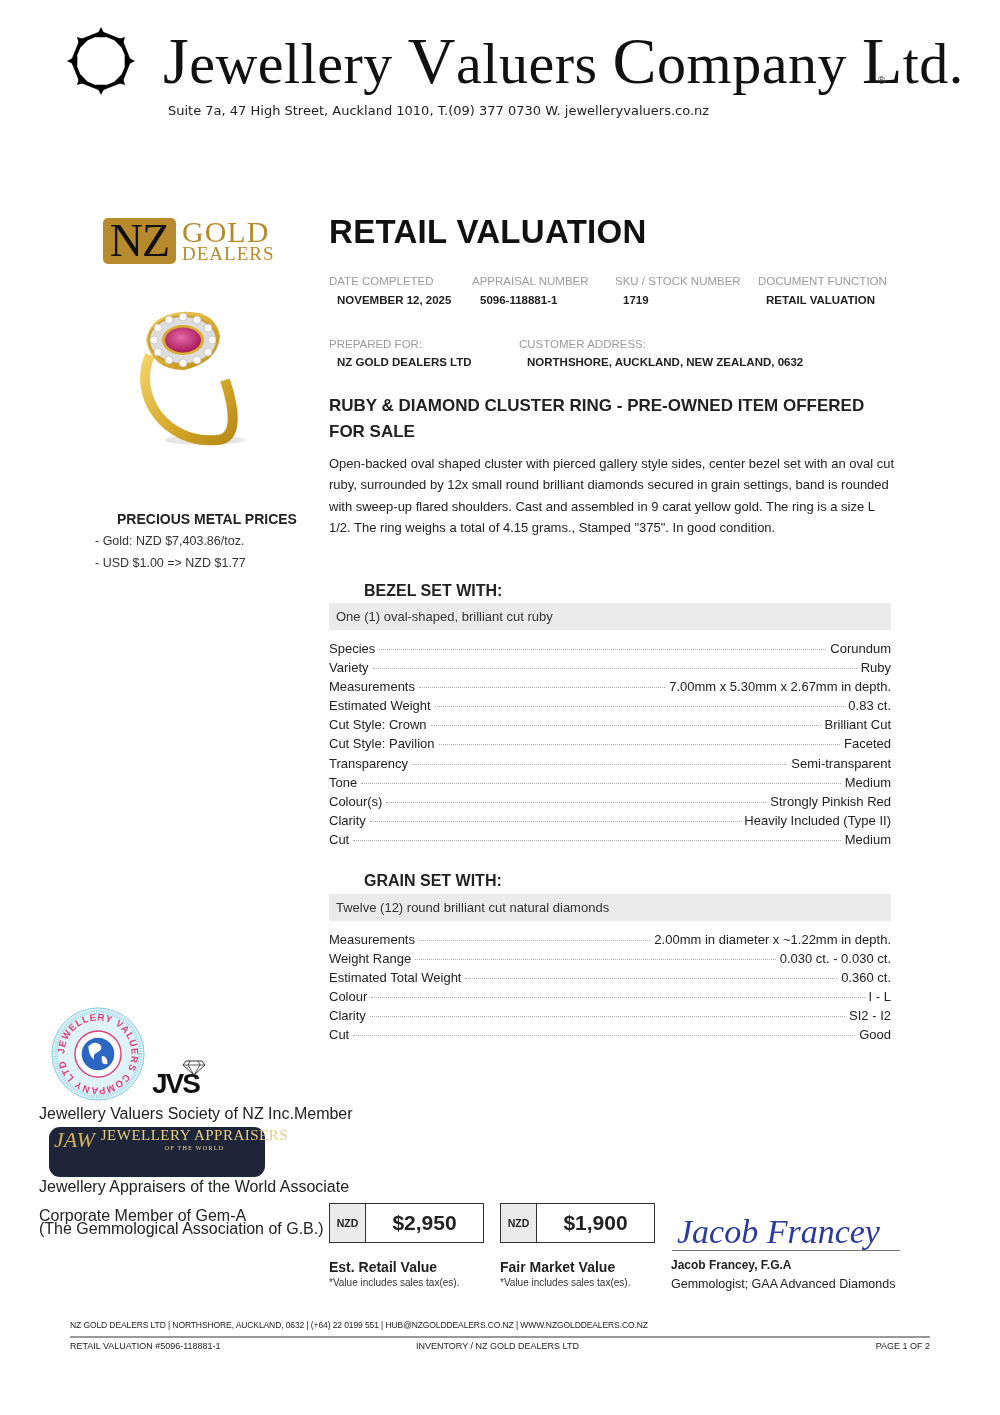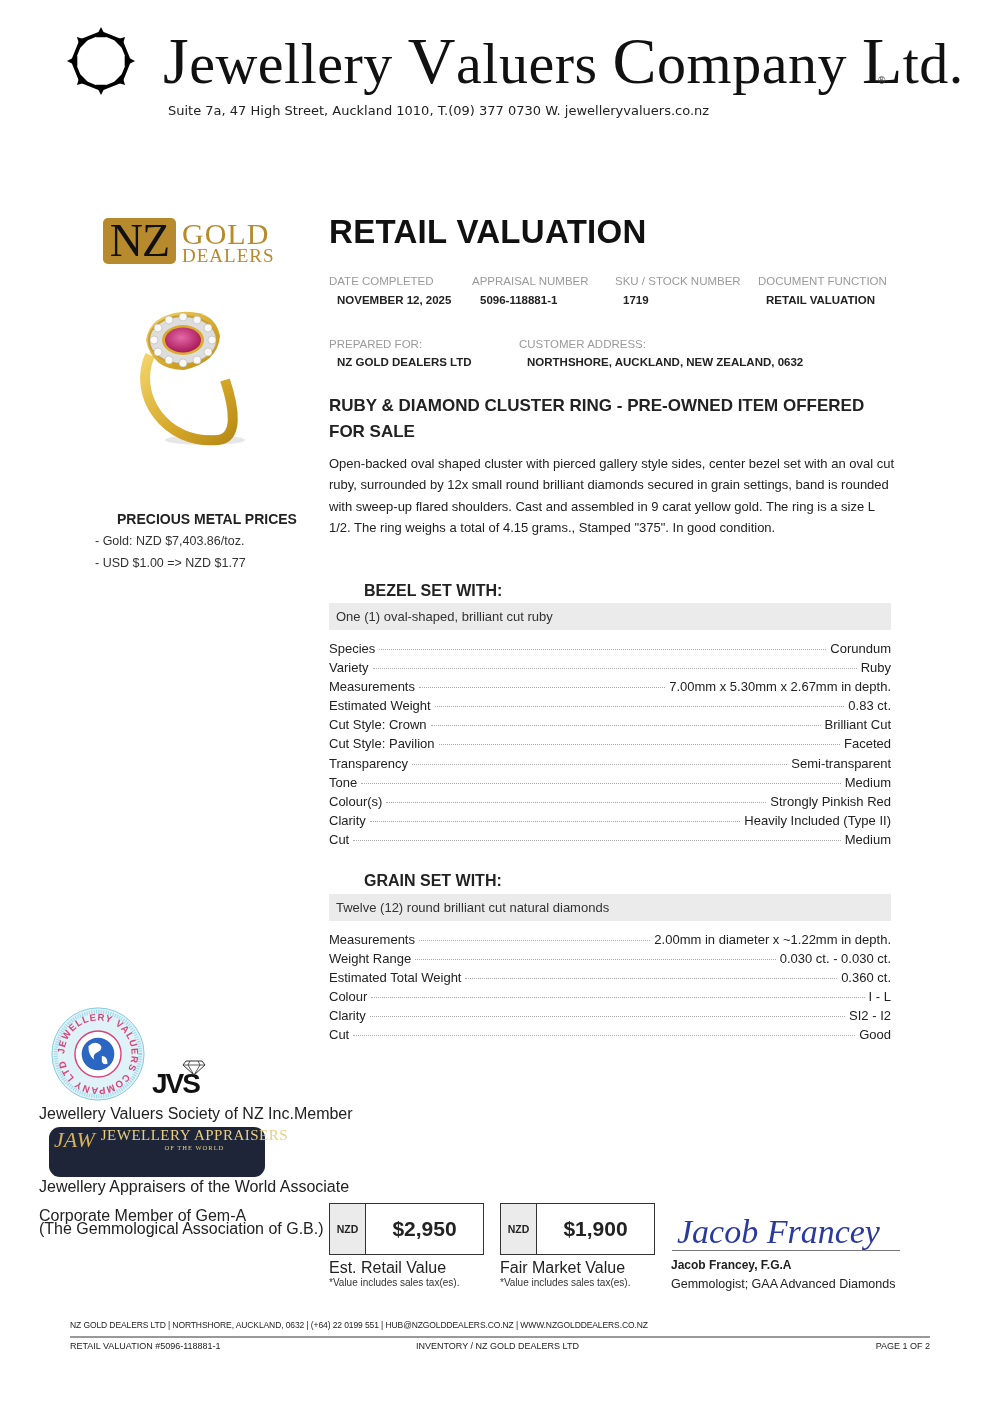--- a/index.html
+++ b/index.html
@@ -7,21 +7,21 @@
   body { position: relative; font-family: "Liberation Sans", sans-serif; color: #222; overflow: hidden; }
 
   
   .hdr-logo { position: absolute; left: 64px; top: 24px; width: 74px; height: 74px; }
   .hdr-title { position: absolute; left: 163px; top: 28px; font-family: "Liberation Serif", serif; font-size: 58px; color: #111; letter-spacing: 0.5px; white-space: nowrap; line-height: 1; }
   .hdr-title .big { font-size: 66px; }
   .hdr-reg { position: absolute; left: 878px; top: 75px; font-size: 10px; color: #444; }
   .hdr-addr { position: absolute; left: 168px; top: 103px; font-family: "DejaVu Sans", sans-serif; font-size: 13px; color: #222; white-space: nowrap; }
 
   
-  .nzlogo { position: absolute; left: 103px; top: 218px; height: 46px; display: flex; align-items: flex-end; }
+  .nzlogo { position: absolute; left: 103px; top: 218px; height: 46px; display: flex; align-items: flex-start; }
   .nzlogo .box { background: #b88a2e; width: 73px; height: 46px; border-radius: 5px; display: flex; align-items: center; justify-content: center; font-family: "Liberation Serif", serif; font-size: 46px; color: #111; line-height: 1; letter-spacing: -1px; }
   .nzlogo .txt { margin-left: 6px; font-family: "Liberation Serif", serif; color: #b88a2e; line-height: 0.9; }
   .nzlogo .txt .g { font-size: 30px; display: block; letter-spacing: 1px; }
   .nzlogo .txt .d { font-size: 19px; display: block; letter-spacing: 1px; }
 
   
   .ring { position: absolute; left: 120px; top: 300px; width: 150px; height: 150px; }
 
   .metal-title { position: absolute; left: 95px; top: 511px; font-weight: bold; font-size: 14px; color: #222; padding-left: 22px; }
   .metal-line { position: absolute; left: 95px; font-size: 12.5px; color: #333; }
@@ -47,24 +47,24 @@
   .seal { position: absolute; left: 50px; top: 1006px; width: 96px; height: 96px; }
   .jvs { position: absolute; left: 152px; top: 1068px; font-family: "Liberation Sans", sans-serif; font-weight: bold; font-size: 28px; color: #111; letter-spacing: -2px; }
   .badge-cap { position: absolute; left: 39px; font-size: 16px; color: #222; white-space: nowrap; }
   .jaw { position: absolute; left: 49px; top: 1127px; width: 216px; height: 50px; background: #1f2538; display: flex; align-items: flex-start; border-radius: 11px; }
   .jaw .mono { font-family: "Liberation Serif", serif; font-style: italic; color: #d6b35a; font-size: 22px; margin-left: 5px; }
   .jaw .t { margin-left: 6px; text-align: center; }
   .jaw .t1 { font-family: "Liberation Serif", serif; color: #e8cf84; font-size: 15px; letter-spacing: 0.5px; white-space: nowrap; }
   .jaw .t2 { font-family: "Liberation Serif", serif; color: #e8cf84; font-size: 6.5px; letter-spacing: 1px; }
 
   
-  .vbox { position: absolute; top: 1203px; width: 155px; height: 52px; border: 1.5px solid #333; display: flex; }
+  .vbox { position: absolute; top: 1203px; width: 155px; height: 40px; border: 1.5px solid #333; display: flex; }
   .vbox .cur { width: 36px; background: #ebebeb; border-right: 1.5px solid #333; font-weight: bold; font-size: 10.5px; display: flex; align-items: center; justify-content: center; }
   .vbox .amt { flex: 1; display: flex; align-items: center; justify-content: center; font-weight: bold; font-size: 21px; color: #222; }
-  .vlabel { position: absolute; top: 1259px; font-weight: normal; font-size: 16px; color: #222; }
+  .vlabel { position: absolute; top: 1259px; font-weight: bold; font-size: 14px; color: #222; }
   .vnote { position: absolute; top: 1277px; font-size: 10px; color: #333; }
 
   .sig { position: absolute; left: 672px; top: 1207px; width: 230px; height: 48px; }
   .sig-line { position: absolute; left: 672px; top: 1250px; width: 228px; height: 1px; background: #777; }
   .sig-name { position: absolute; left: 671px; top: 1258px; font-weight: bold; font-size: 12px; color: #222; }
   .sig-role { position: absolute; left: 671px; top: 1277px; font-size: 12.5px; color: #222; white-space: nowrap; }
 
   
   .foot1 { position: absolute; left: 70px; top: 1320px; font-size: 8.5px; color: #222; white-space: nowrap; letter-spacing: -0.1px; }
   .foot-rule { position: absolute; left: 70px; top: 1336px; width: 860px; height: 2px; background: #999; }

